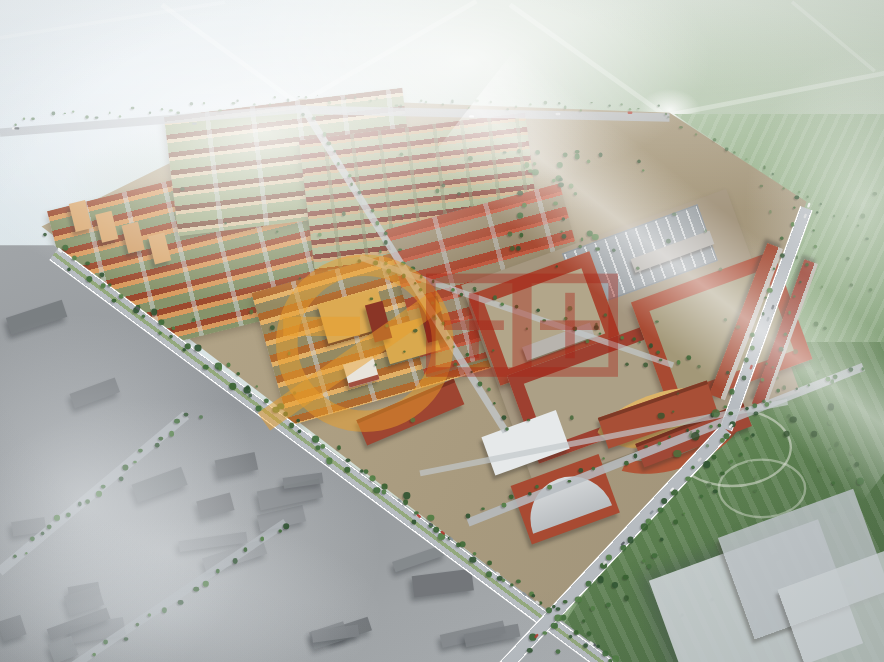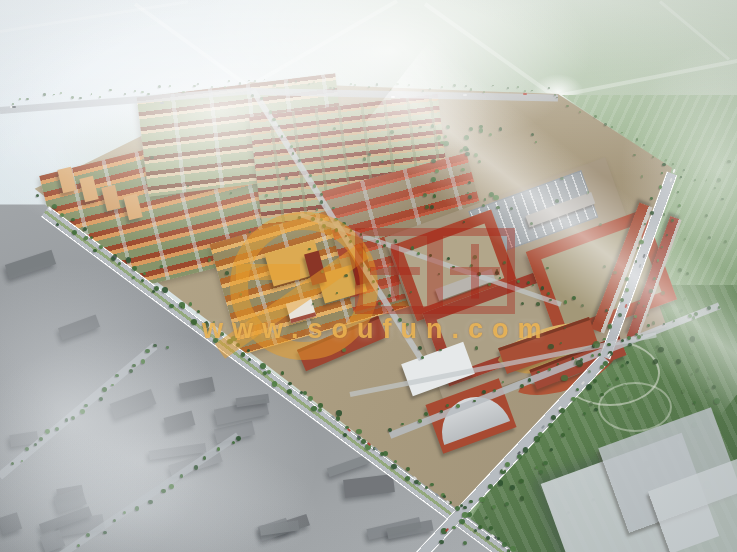--- a/index.html
+++ b/index.html
@@ -754,15 +754,14 @@
 
   <div id="watermark">
     <div id="wm-ring">
       <div class="wm-bar1"></div>
       <div class="wm-bar2"></div>
     </div>
     <div aria-label="搜房">
       <div class="wm-char" style="left:355px;"></div>
       <div class="wm-char" style="left:435px;"></div>
     </div>
-    <div id="wm-url">www.soufun.com</div>
   </div>
 </div>
 
 </body></html>

